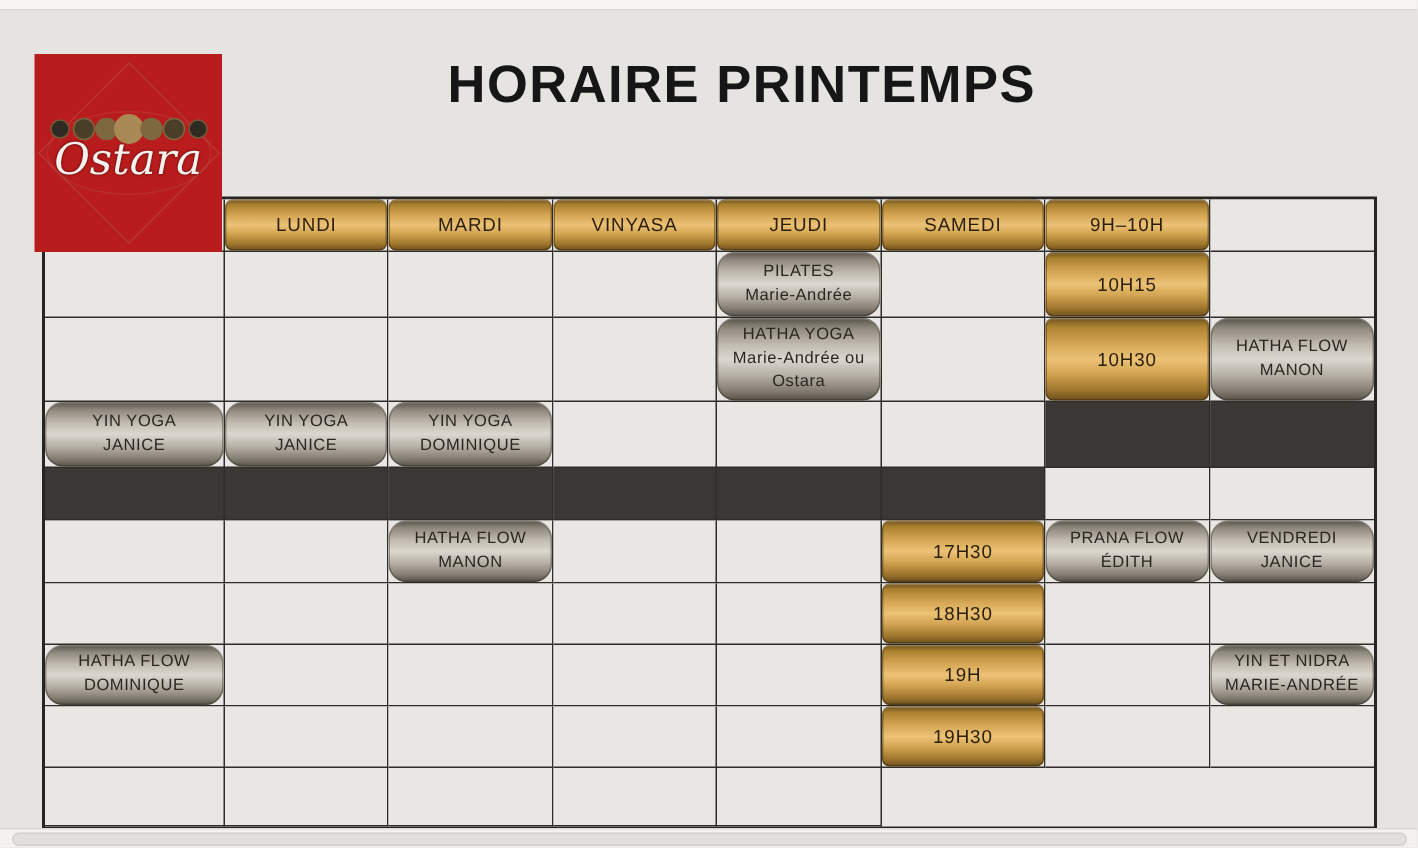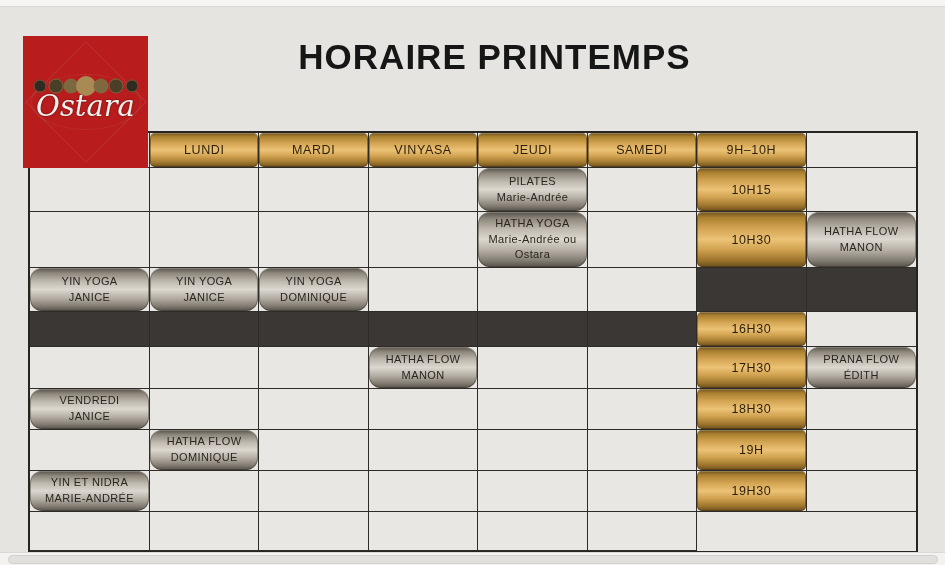--- a/index.html
+++ b/index.html
@@ -192,23 +192,20 @@
     <div class="cell"></div>
     <div class="cell"></div>
     <div class="cell dark"></div>
     <div class="cell dark"></div>
     <div class="cell dark"></div>
     <div class="cell dark"></div>
     <div class="cell dark"></div>
     <div class="cell dark"></div>
     <div class="cell dark"></div>
     <div class="cell dark"></div>
-    <div class="cell">
-      <div class="bar gold">16H30</div>
-    </div>
     <div class="cell"></div>
     <div class="cell"></div>
     <div class="cell"></div>
     <div class="cell"></div>
     <div class="cell">
       <div class="bar silver">
         <div class="cls">HATHA FLOW</div>
         <div class="tch">MANON</div>
       </div>
     </div>

